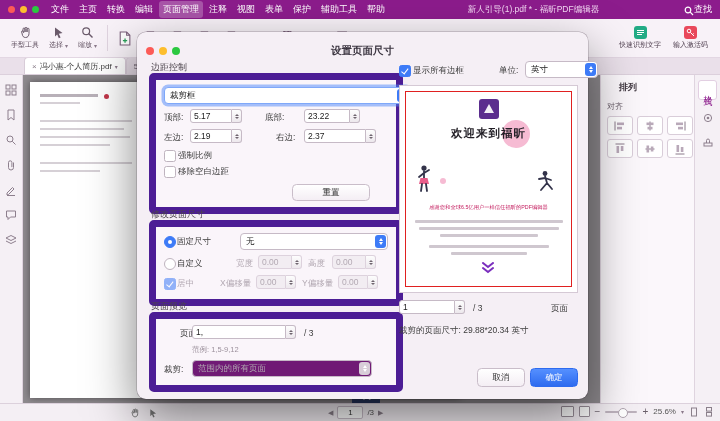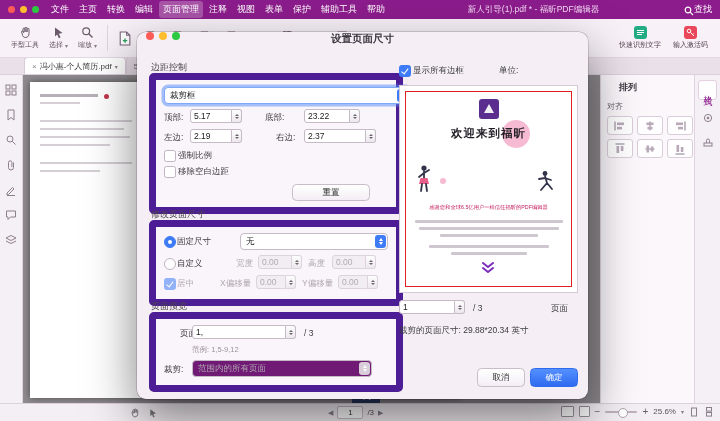--- a/index.html
+++ b/index.html
@@ -74,21 +74,21 @@
   .pagebox{width:24px;height:11px;background:#fff;border:1px solid #C9BDC9;border-radius:2px;
            display:flex;align-items:center;justify-content:center;font-size:8px;color:#333}
   .sb-right{position:absolute;right:6px;top:2px;display:flex;gap:5px;align-items:center}
   .track{width:32px;height:2px;background:#BDB2BD;border-radius:1px;position:relative}
   .knob{position:absolute;left:13px;top:-3px;width:8px;height:8px;border-radius:50%;background:#fff;border:1px solid #AFA4AF}
   .fitic{width:11px;height:9px;border:1px solid #9a8f9a;border-radius:1px;background:#fff}
 
   
   .dialog{position:absolute;left:137px;top:32px;width:451px;height:367px;background:#F5EFF5;border-radius:9px;
           box-shadow:0 20px 50px rgba(0,0,0,.5),0 0 0 .5px rgba(60,40,60,.35);z-index:100;font-size:8.5px;color:#333}
-  .dlg-titlebar{height:22px;display:flex;align-items:flex-start;padding:0 9px;position:relative}
+  .dlg-titlebar{height:22px;display:flex;align-items:center;padding:8px 9px;position:relative}
   .dlg-title{position:absolute;left:0;right:0;text-align:center;font-weight:bold;font-size:10.5px;color:#3b3540}
   .seclbl{position:absolute;font-size:9px;color:#4c444c;white-space:nowrap}
   .group{position:absolute;border:7px solid #4c1d95;border-radius:5px;background:#FAF5FA}
   .lbl{position:absolute;font-size:8.5px;color:#3c3c3c;white-space:nowrap}
   .lbl.dis{color:#B3A9B3}
   .hint{position:absolute;font-size:7.5px;color:#9C919C;white-space:nowrap}
 
   .select{position:absolute;background:#fff;border:1px solid #C6BAC6;border-radius:4px;height:15px;font-size:8.5px;
           color:#222;display:flex;align-items:center;padding:0 15px 0 5px;white-space:nowrap;overflow:hidden}
   .sel-stepper{position:absolute;right:1px;top:1px;width:11px;bottom:1px;background:#3D7BF7;border-radius:3px;
@@ -518,20 +518,27 @@
       <span class="sel-stepper">
           <i class="up"></i>
           <i class="dn"></i>
         </span>
     </div>
   </div>
 
   <span class="cb on" style="left:262px;top:33px"></span>
   <span class="lbl" style="left:276px;top:33px">显示所有边框</span>
   <span class="lbl" style="left:362px;top:33px">单位:</span>
+  <div class="select" style="left:388px;top:29px;width:51px">
+    <span>英寸</span>
+    <span class="sel-stepper">
+        <i class="up"></i>
+        <i class="dn"></i>
+      </span>
+  </div>
 
   <div class="preview">
     <div class="croprect"></div>
     <svg style="position:absolute;left:79px;top:13px;z-index:3" width="20" height="20">
       <rect width="20" height="20" rx="3" fill="#5B2D8E"></rect>
         <path d="M5 14h10L10 5z" fill="#fff" opacity="0.92"></path>
     </svg>
     <div class="pv-circle" style="left:102px;top:34px;width:28px;height:28px"></div>
     <div class="pv-circle" style="left:40px;top:92px;width:6px;height:6px"></div>
     <div class="pv-title">欢迎来到福昕</div>

